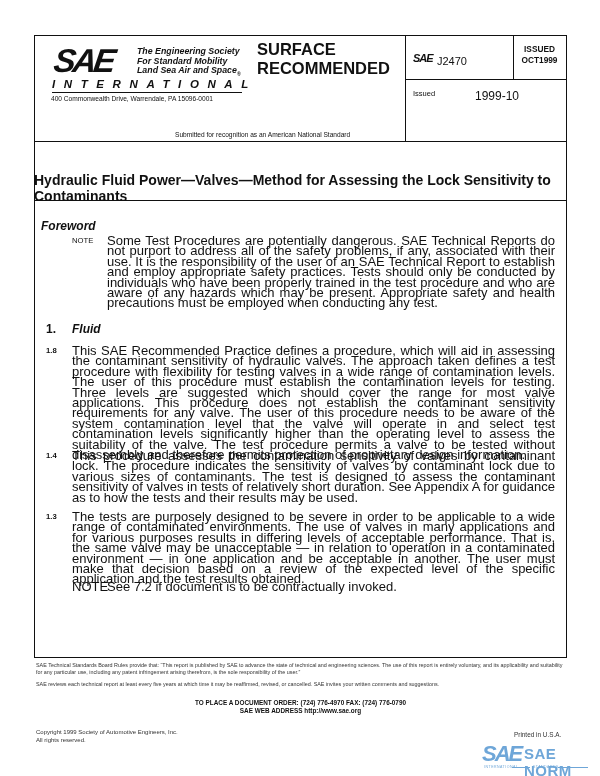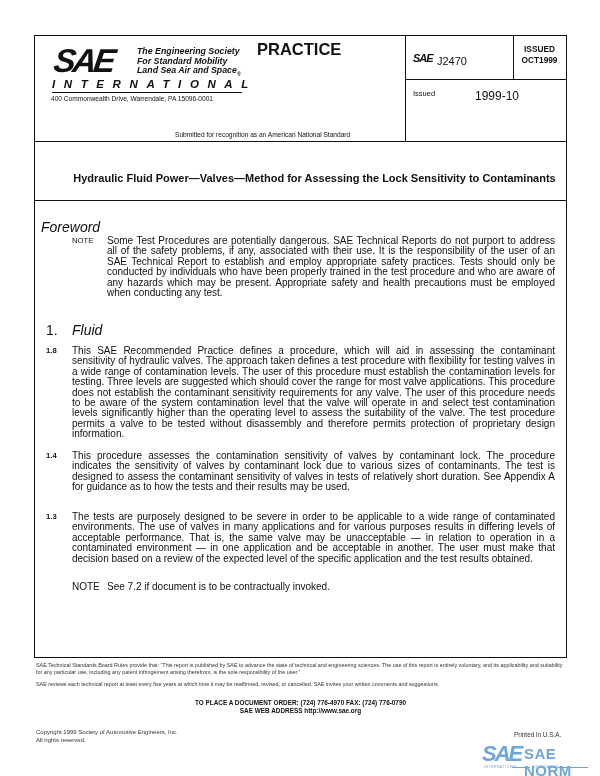--- a/index.html
+++ b/index.html
@@ -25,25 +25,25 @@
   .doc-type { left:257px; top:40px; font-weight:bold; font-size:16.5px; line-height:18.5px; }
 
   
   .sae-mini { left:413px; top:52px; font-weight:bold; font-style:italic; font-size:11px; letter-spacing:-1px; }
   .doc-number { left:437px; top:55px; font-size:11px; }
   .issued-badge { left:514px; top:44px; width:51px; text-align:center; font-weight:bold; font-size:8.3px; line-height:11px; }
   .issued-label { left:413px; top:89px; font-size:7.5px; }
   .issued-date { left:475px; top:89px; font-size:12px; }
 
   
-  .doc-title { left:34px; top:172px; width:561px; text-align:center; font-weight:bold; font-size:11px; }
+  .doc-title { left:34px; top:172px; width:561px; text-align:left; font-weight:bold; font-size:14px; }
 
   
-  .section-head { font-weight:normal; font-style:italic; font-size:14px; }
-  .para { font-size:10px; line-height:10.4px; text-align:justify; }
+  .section-head { font-weight:bold; font-style:italic; font-size:12px; }
+  .para { font-size:13px; line-height:10.4px; text-align:justify; }
   .para-num { font-weight:bold; font-size:7.7px; }
 
   
   .foot-small { font-size:5.4px; line-height:7px; color:#333; }
   .order { left:34px; width:533px; text-align:center; font-weight:bold; font-size:6.4px; line-height:8px; }
   .copyright { left:36px; top:728px; font-size:6px; line-height:8px; color:#333; }
   .printed { left:514px; top:731px; font-size:6.4px; color:#333; }
 
   
   .wm-sae { left:482px; top:741px; font-weight:bold; font-style:italic; font-size:22px; letter-spacing:-2px; color:#6ea6d8; }
@@ -66,21 +66,22 @@
   <div>The Engineering Society</div>
   <div>For Standard Mobility</div>
   <div><span>Land Sea Air and Space</span><sub>®</sub></div>
 </div>
 <div class="abs logo-intl">INTERNATIONAL</div>
 <div class="abs logo-rule"></div>
 <div class="abs address">400 Commonwealth Drive, Warrendale, PA 15096-0001</div>
 <div class="abs submitted">Submitted for recognition as an American National Standard</div>
 
 <div class="abs doc-type">
-  <div>PRACTICE</div>
+  <div>SURFACE</div>
+  <div>RECOMMENDED</div>
 </div>
 
 <div class="abs sae-mini">SAE</div>
 <div class="abs doc-number">J2470</div>
 <div class="abs issued-badge">
   <div>ISSUED</div>
   <div>OCT1999</div>
 </div>
 <div class="abs issued-label">Issued</div>
 <div class="abs issued-date">1999-10</div>

